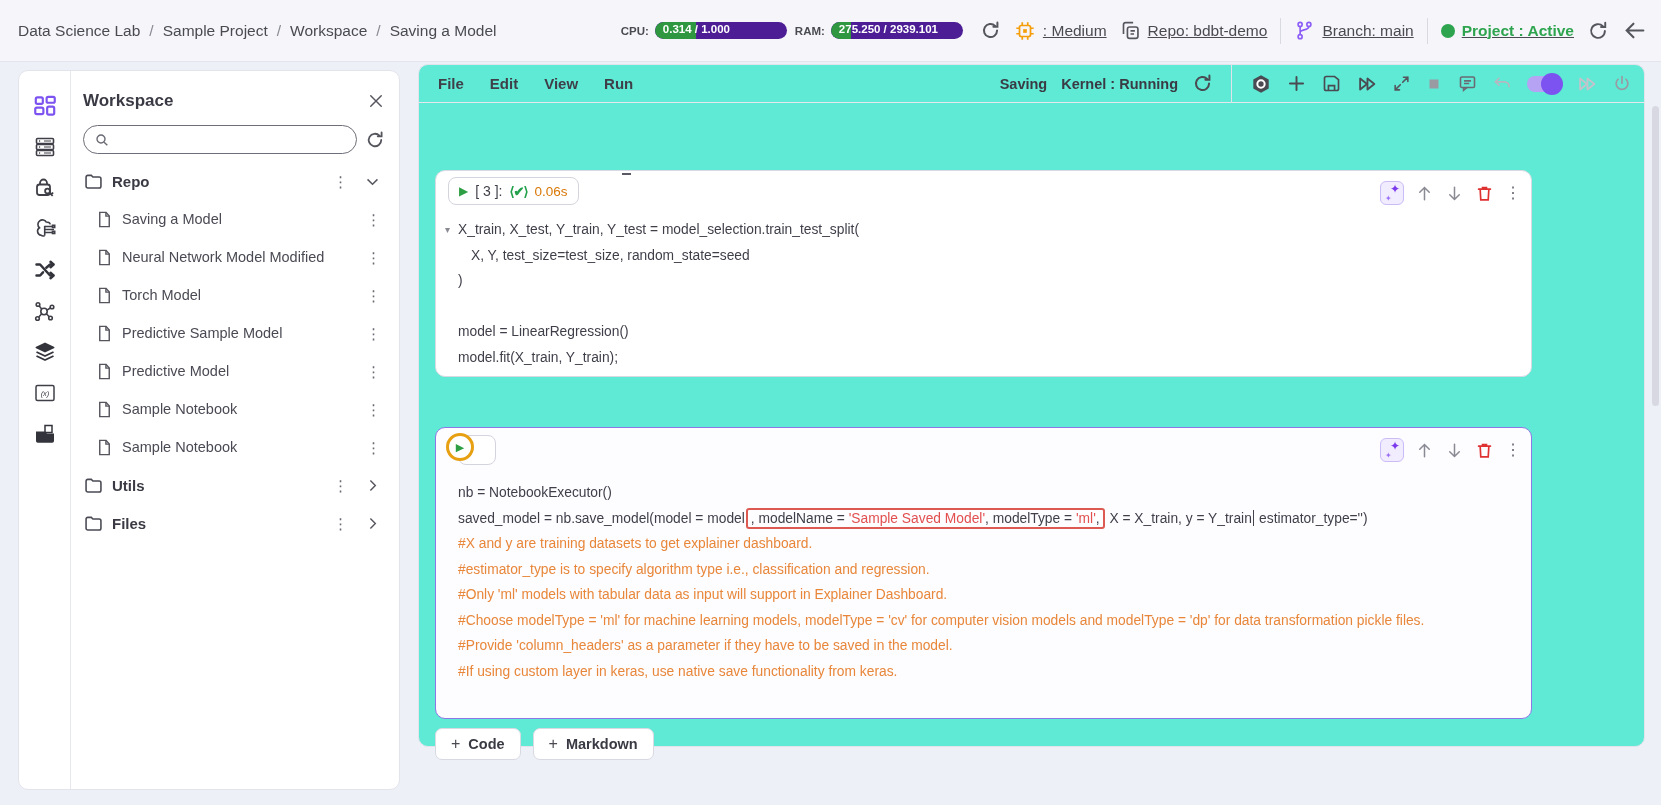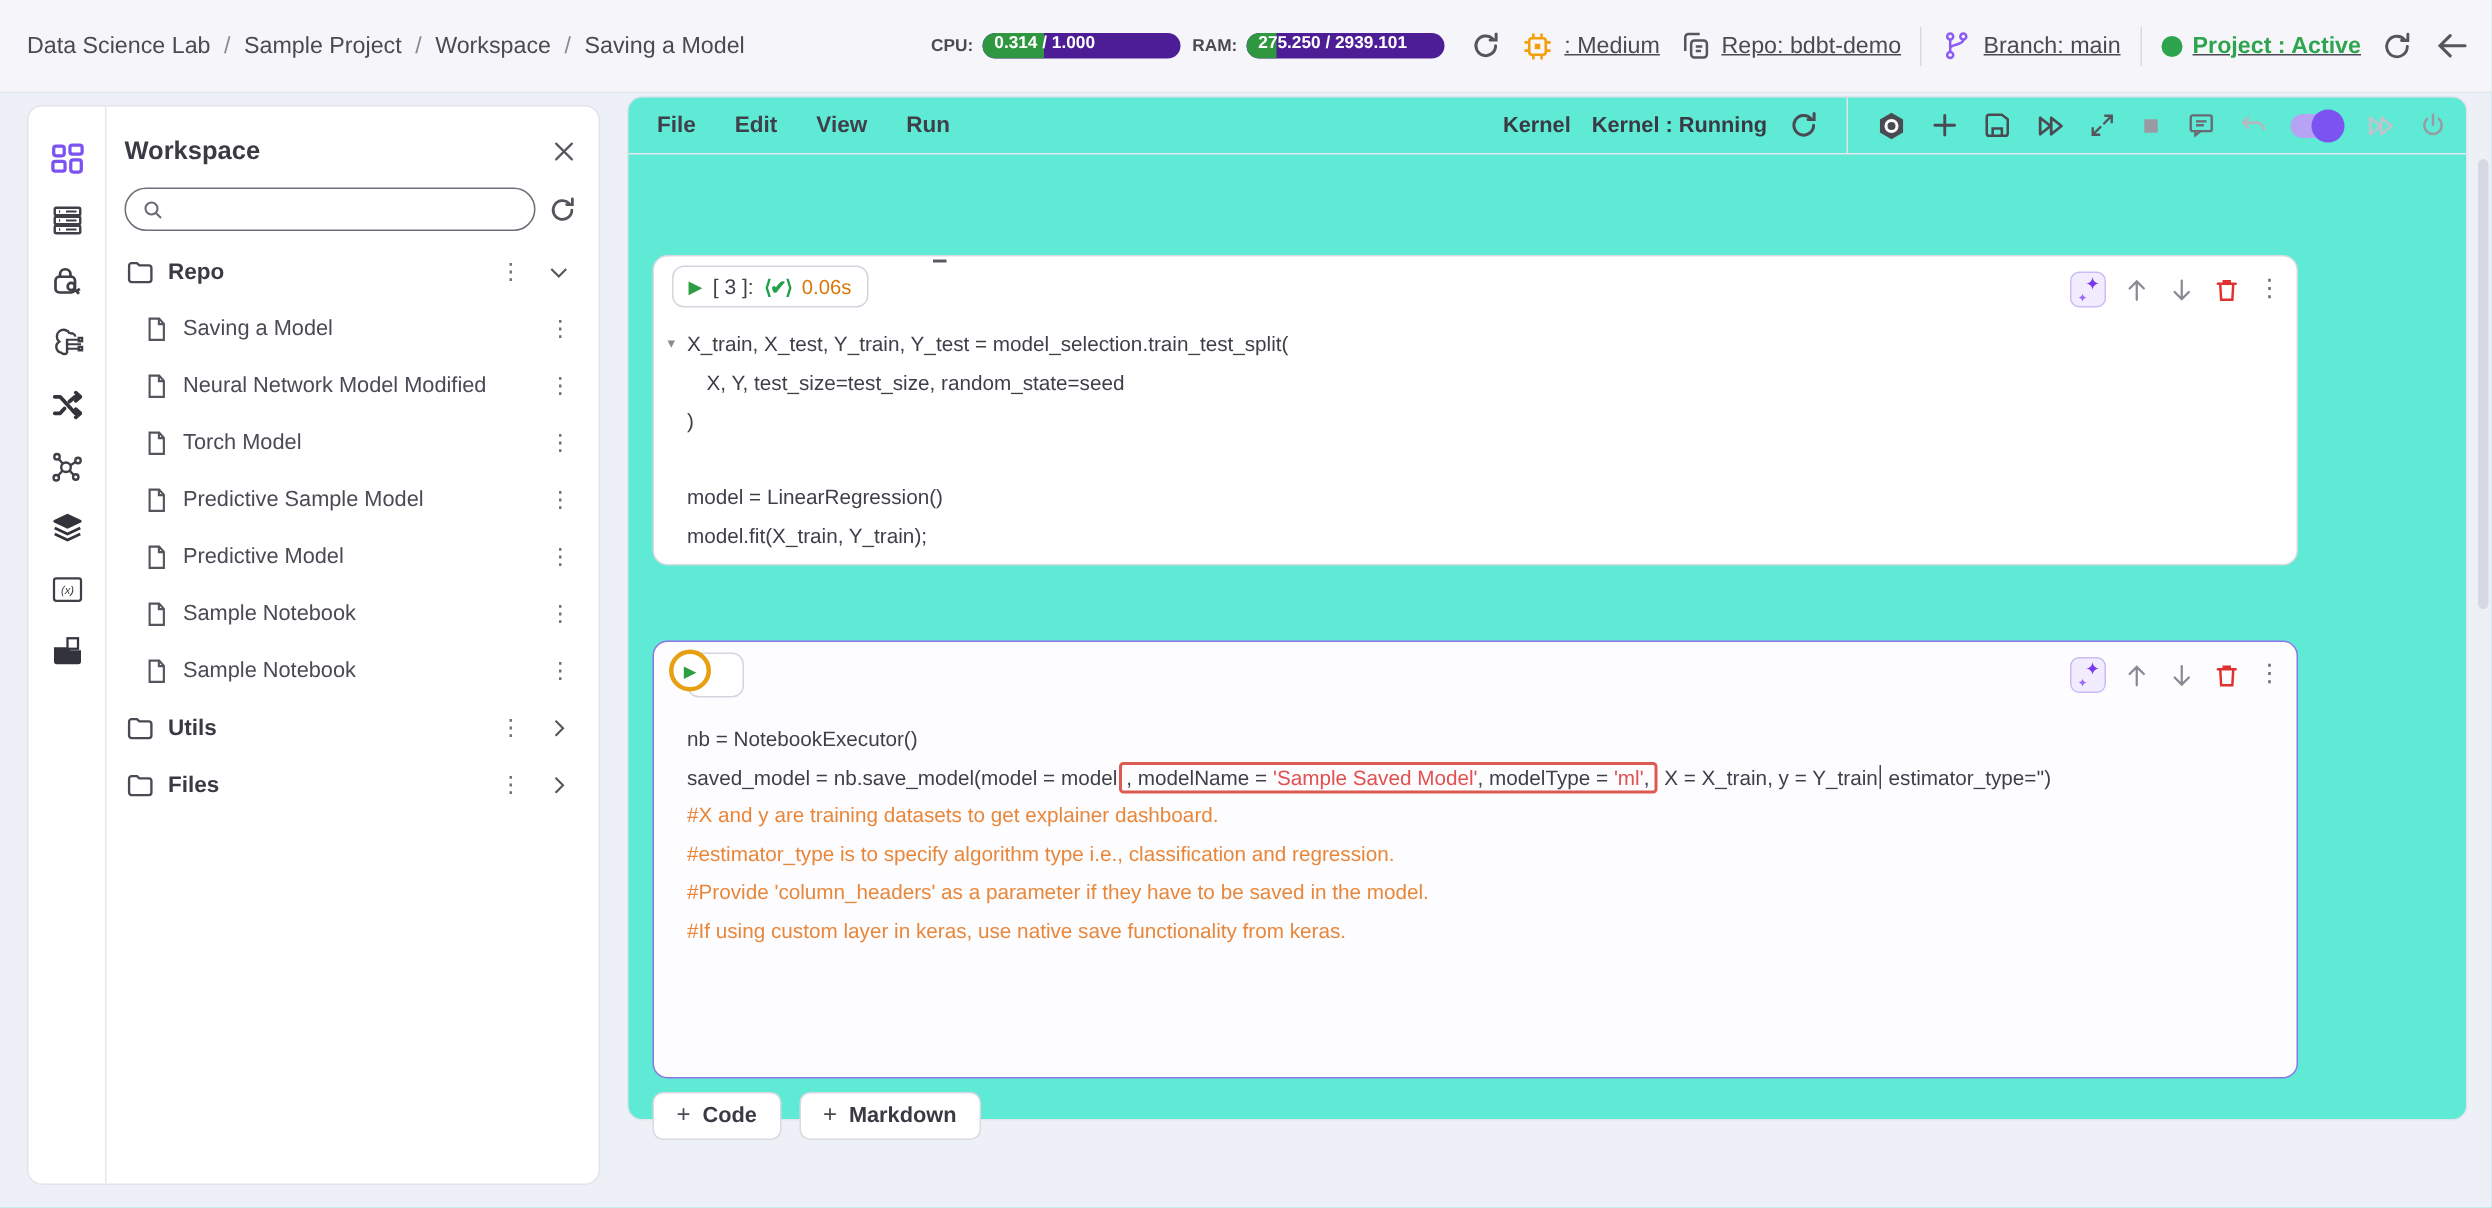--- a/index.html
+++ b/index.html
@@ -432,21 +432,21 @@
 
 <div class="nb-panel">
   <div class="menubar">
     <span id="menuItems" style="display:flex">
         <span class="menu-item">File</span>
         <span class="menu-item">Edit</span>
         <span class="menu-item">View</span>
         <span class="menu-item">Run</span>
       </span>
     <div class="mb-right">
-      <span class="mb-status">Kernel</span>
+      <span class="mb-status">Saving</span>
       <span class="mb-status">Kernel : Running</span>
       <span class="icon tool-btn">
         <svg width="21" height="21" viewBox="0 0 24 24" fill="none" stroke="#4a4a52" stroke-width="2.3" stroke-linecap="round">
             <path d="M19.5 12a7.5 7.5 0 1 1-2.2-5.3"></path>
             <path d="M19.9 3v4.6h-4.6"></path>
           </svg>
       </span>
       <div class="mb-divider"></div>
       <span class="icon tool-btn">
         <svg width="22" height="22" viewBox="0 0 24 24">
@@ -585,20 +585,22 @@
               </svg>
             </span>
   <span class="kebab" style="font-size:16px">⋮</span>
           </div>
       </div>
       <div class="code-area" id="cell2Code" style="margin-top:4px;">
           <div class="code-line"><span class="tok-plain">nb = NotebookExecutor()</span></div>
           <div class="code-line"><span class="tok-plain">saved_model = nb.save_model(model = model</span><span class="red-box"><span class="tok-plain">, modelName = </span><span class="tok-str">'Sample Saved Model'</span><span class="tok-plain">, modelType = </span><span class="tok-str">'ml'</span><span class="tok-plain">,</span></span><span class="tok-plain"> X = X_train, y = Y_train</span><span class="cursor"></span><span class="tok-plain"> estimator_type='')</span></div>
           <div class="code-line"><span class="tok-comment">#X and y are training datasets to get explainer dashboard.</span></div>
           <div class="code-line"><span class="tok-comment">#estimator_type is to specify algorithm type i.e., classification and regression.</span></div>
+          <div class="code-line"><span class="tok-comment">#Only 'ml' models with tabular data as input will support in Explainer Dashboard.</span></div>
+          <div class="code-line"><span class="tok-comment">#Choose modelType = 'ml' for machine learning models, modelType = 'cv' for computer vision models and modelType = 'dp' for data transformation pickle files.</span></div>
           <div class="code-line"><span class="tok-comment">#Provide 'column_headers' as a parameter if they have to be saved in the model.</span></div>
           <div class="code-line"><span class="tok-comment">#If using custom layer in keras, use native save functionality from keras.</span></div>
         </div>
     </div>
 
     <div class="add-row">
       <button class="add-btn">
         <span class="plus">+</span>
         <span>Code</span>
       </button>

